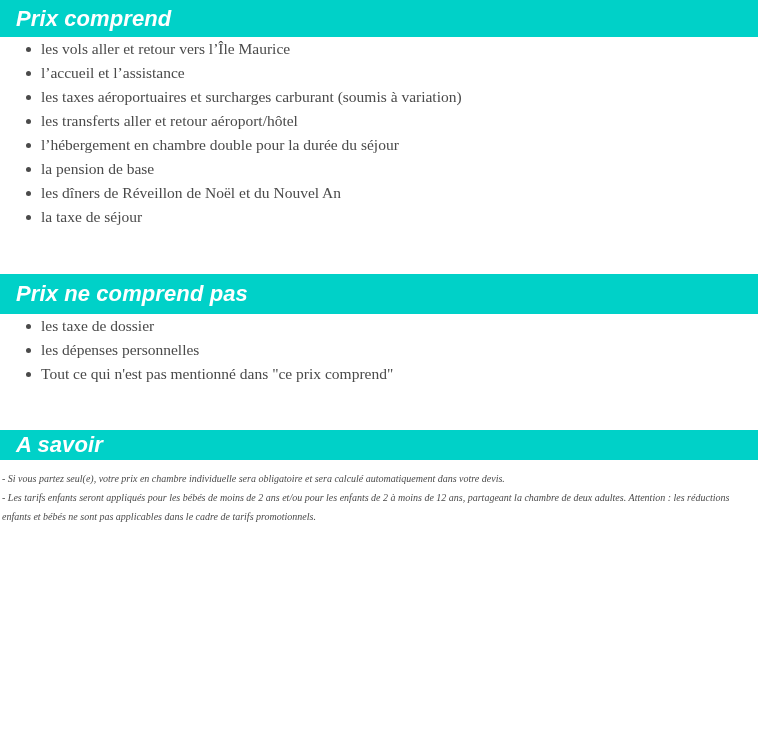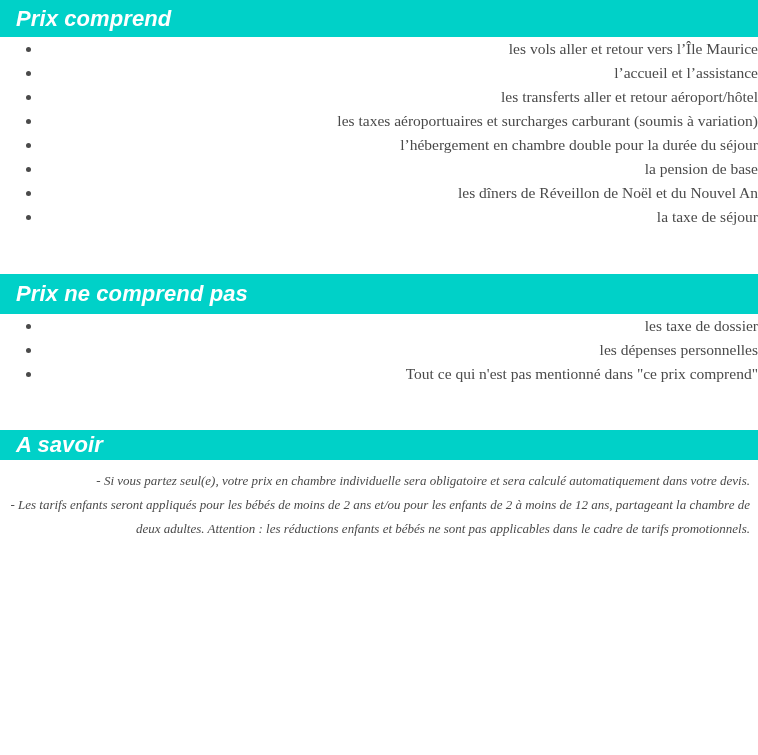--- a/index.html
+++ b/index.html
@@ -11,21 +11,20 @@
     height: 755px;
     background: #ffffff;
     font-family: "Liberation Sans", sans-serif;
     overflow: hidden;
   }
   .page {
     width: 758px;
     height: 755px;
     position: relative;
     background: #ffffff;
-    text-align: right;
   }
 
   
   .section-bar {
     background: #00d1c8;
     width: 100%;
     box-sizing: border-box;
     display: flex;
     align-items: center;
   }
@@ -79,23 +78,23 @@
   .gap-2 { height: 44px; }
 
   
   .notes {
     padding: 9px 8px 0 2px;
   }
   .notes p {
     margin: 0 0 0 0;
     font-family: "Liberation Serif", serif;
     font-style: italic;
-    font-size: 13px;
+    font-size: 10px;
     color: #4a4a4a;
-    line-height: 24px;
+    line-height: 19px;
   }
 </style>
 </head>
 <body>
 
 <div class="page">
 
   <div class="section-bar bar-1">
     <span class="section-title">Prix comprend</span>
   </div>
@@ -104,25 +103,25 @@
     <li>
       <span class="bullet-dot"></span>
       <span>les vols aller et retour vers l’Île Maurice</span>
     </li>
     <li>
       <span class="bullet-dot"></span>
       <span>l’accueil et l’assistance</span>
     </li>
     <li>
       <span class="bullet-dot"></span>
-      <span>les transferts aller et retour aéroport/hôtel</span>
+      <span>les taxes aéroportuaires et surcharges carburant (soumis à variation)</span>
     </li>
     <li>
       <span class="bullet-dot"></span>
-      <span>les taxes aéroportuaires et surcharges carburant (soumis à variation)</span>
+      <span>les transferts aller et retour aéroport/hôtel</span>
     </li>
     <li>
       <span class="bullet-dot"></span>
       <span>l’hébergement en chambre double pour la durée du séjour</span>
     </li>
     <li>
       <span class="bullet-dot"></span>
       <span>la pension de base</span>
     </li>
     <li>

